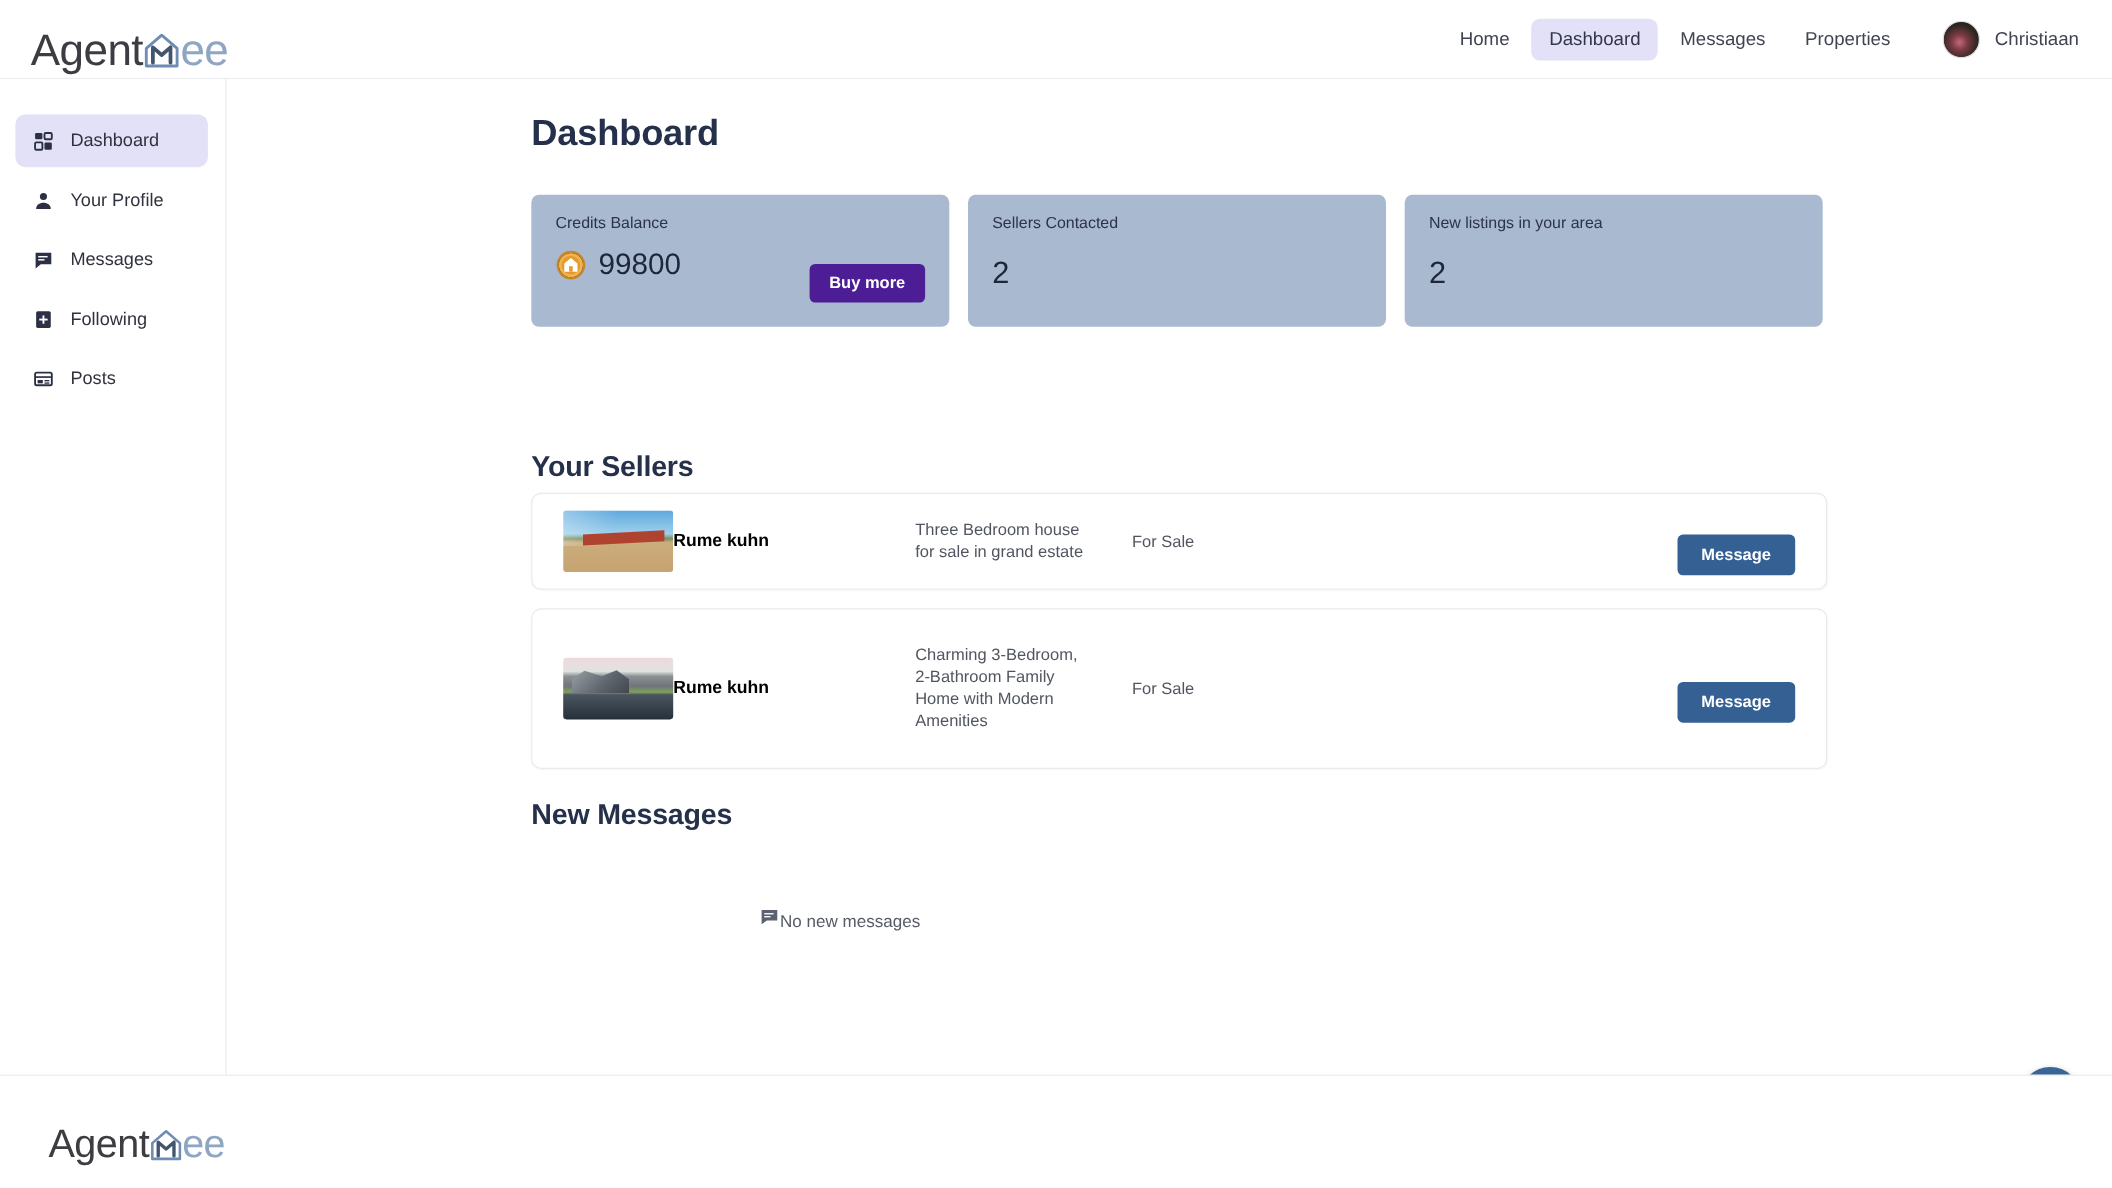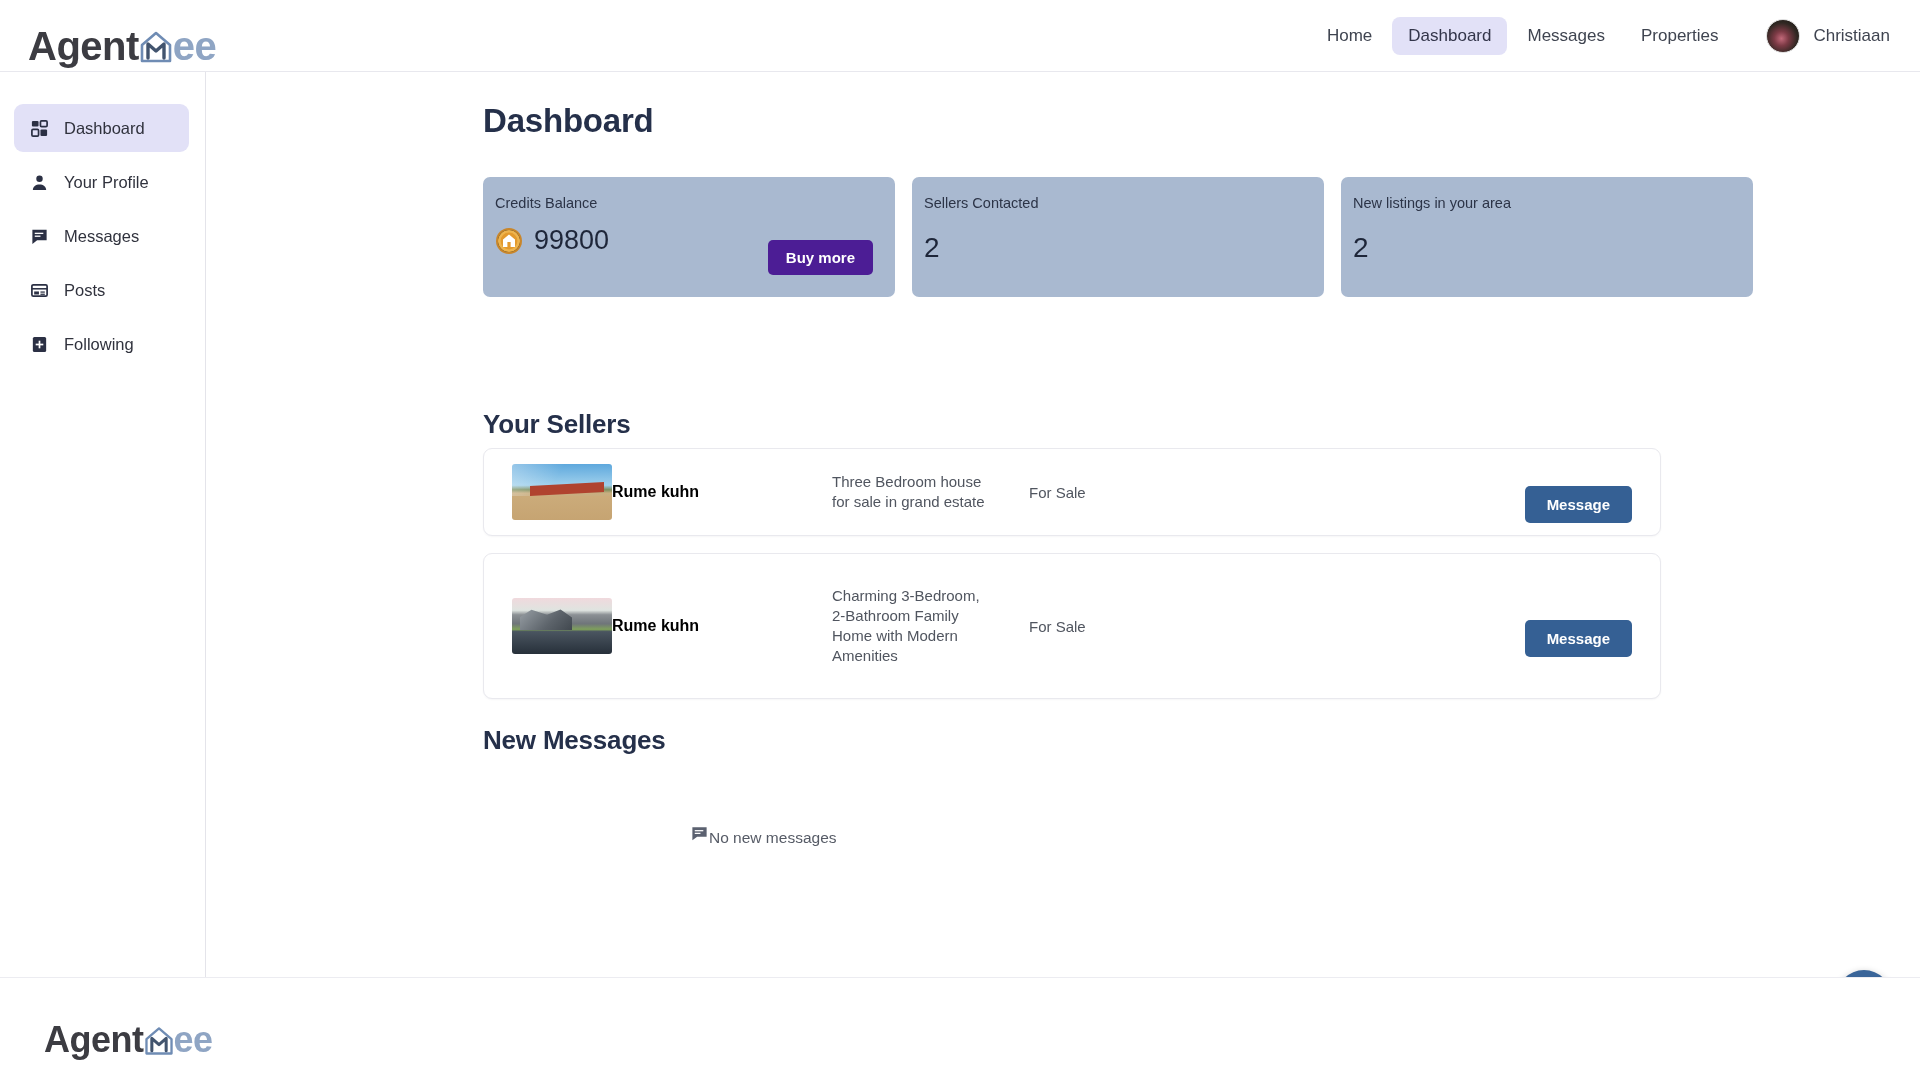--- a/index.html
+++ b/index.html
@@ -13,21 +13,21 @@
 
   
   .topbar {
     position: absolute; top: 0; left: 0; width: 1920px; height: 72px;
     background: #ffffff; border-bottom: 1px solid #e8e8ee;
     display: flex; align-items: center; justify-content: space-between;
     padding: 0 30px 0 28px;
   }
   .brand { display: flex; align-items: center; }
   .brand-text {
-    font-size: 40px; letter-spacing: -0.5px; color: #3c3c42; font-weight: 700;
+    font-size: 40px; letter-spacing: -0.5px; color: #3c3c42; font-weight: 400;
     line-height: 1;
     margin-top: 27px;
   }
   .brand-text .tail { color: #8fa5c4; }
   .house-m { display: inline-block; vertical-align: -6px; margin: 0 -2px; }
 
   .nav-links { display: flex; align-items: center; gap: 4px; }
   .nav-link {
     font-size: 17px; color: #3f4450; padding: 9px 16px; border-radius: 8px;
     text-decoration: none; white-space: nowrap; cursor: pointer;
@@ -58,22 +58,22 @@
   
   .main { position: absolute; top: 72px; left: 206px; width: 1714px; height: 905px; background: #fff; }
   .page-title {
     position: absolute; left: 277px; top: 30px;
     font-size: 33px; font-weight: 700; color: #25304a; letter-spacing: -0.2px;
   }
 
   
   .cards { position: absolute; left: 277px; top: 105px; display: flex; gap: 17px; }
   .card {
-    width: 412px; height: 120px; background: #a9b9d0; border-radius: 7px;
-    padding: 18px 12px; position: relative;
+    width: 380px; height: 120px; background: #a9b9d0; border-radius: 7px;
+    padding: 18px 22px; position: relative;
   }
   .card-label { font-size: 14.5px; color: #2c3447; }
   .card-value { font-size: 28px; color: #1e2639; font-weight: 400; margin-top: 21px; }
   .credits-row { display: flex; align-items: center; margin-top: 14px; }
   .coin { width: 28px; height: 28px; flex: none; margin-right: 11px; }
   .credits-num { font-size: 27px; color: #1e2639; }
   .buy-more {
     position: absolute; right: 22px; bottom: 22px;
     background: #4c1d95; color: #fff; font-size: 15px; font-weight: 700;
     border: none; border-radius: 5px; padding: 9px 18px; cursor: pointer;
@@ -209,39 +209,39 @@
             <rect x="5" y="6" width="9" height="1.4" fill="#fff"></rect>
             <rect x="5" y="9" width="6" height="1.4" fill="#fff"></rect>
           </svg>
       </span>
       <span class="side-label">Messages</span>
     </div>
 
     <div class="side-item">
       <span class="side-ico">
         <svg class="side-ico" viewBox="0 0 20 20">
+            <rect x="3" y="2" width="14" height="16" rx="1.6" fill="#2b3044"></rect>
+            <rect x="9.1" y="6" width="1.8" height="8" fill="#fff"></rect>
+            <rect x="6" y="9.1" width="8" height="1.8" fill="#fff"></rect>
+          </svg>
+      </span>
+      <span class="side-label">Following</span>
+    </div>
+
+    <div class="side-item">
+      <span class="side-ico">
+        <svg class="side-ico" viewBox="0 0 20 20">
             <rect x="2" y="4" width="16" height="12" rx="1.5" fill="none" stroke="#2b3044" stroke-width="1.8"></rect>
             <rect x="2" y="7.4" width="16" height="1.6" fill="#2b3044"></rect>
             <rect x="4.4" y="11" width="5" height="3.2" fill="#2b3044"></rect>
             <rect x="11" y="11" width="4.6" height="1.3" fill="#2b3044"></rect>
             <rect x="11" y="13.3" width="4.6" height="1.3" fill="#2b3044"></rect>
           </svg>
       </span>
       <span class="side-label">Posts</span>
-    </div>
-
-    <div class="side-item">
-      <span class="side-ico">
-        <svg class="side-ico" viewBox="0 0 20 20">
-            <rect x="3" y="2" width="14" height="16" rx="1.6" fill="#2b3044"></rect>
-            <rect x="9.1" y="6" width="1.8" height="8" fill="#fff"></rect>
-            <rect x="6" y="9.1" width="8" height="1.8" fill="#fff"></rect>
-          </svg>
-      </span>
-      <span class="side-label">Following</span>
     </div>
   </div>
 
   <div class="main">
 
     <div class="page-title">Dashboard</div>
 
     <div class="cards">
 
       <div class="card">

